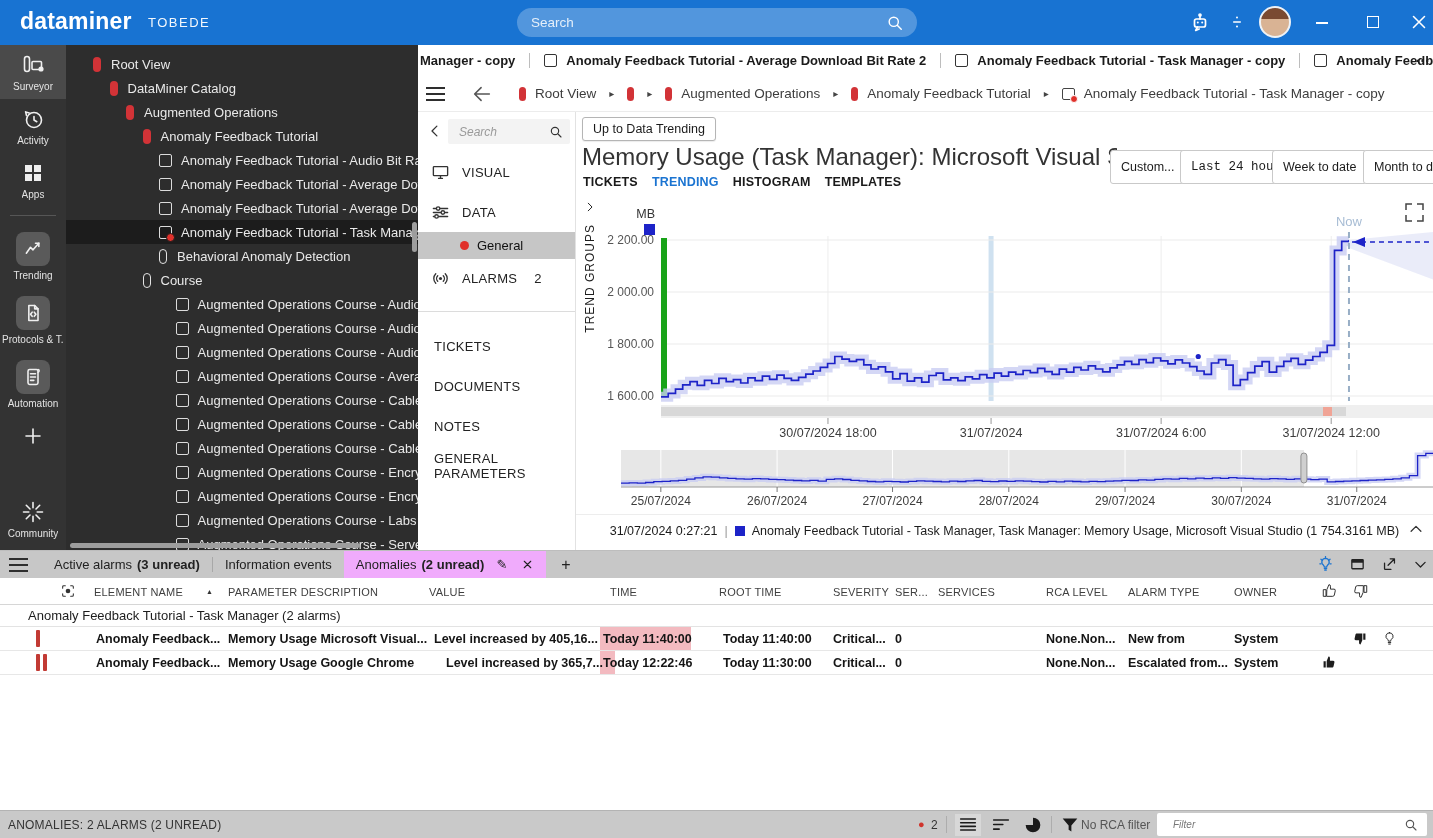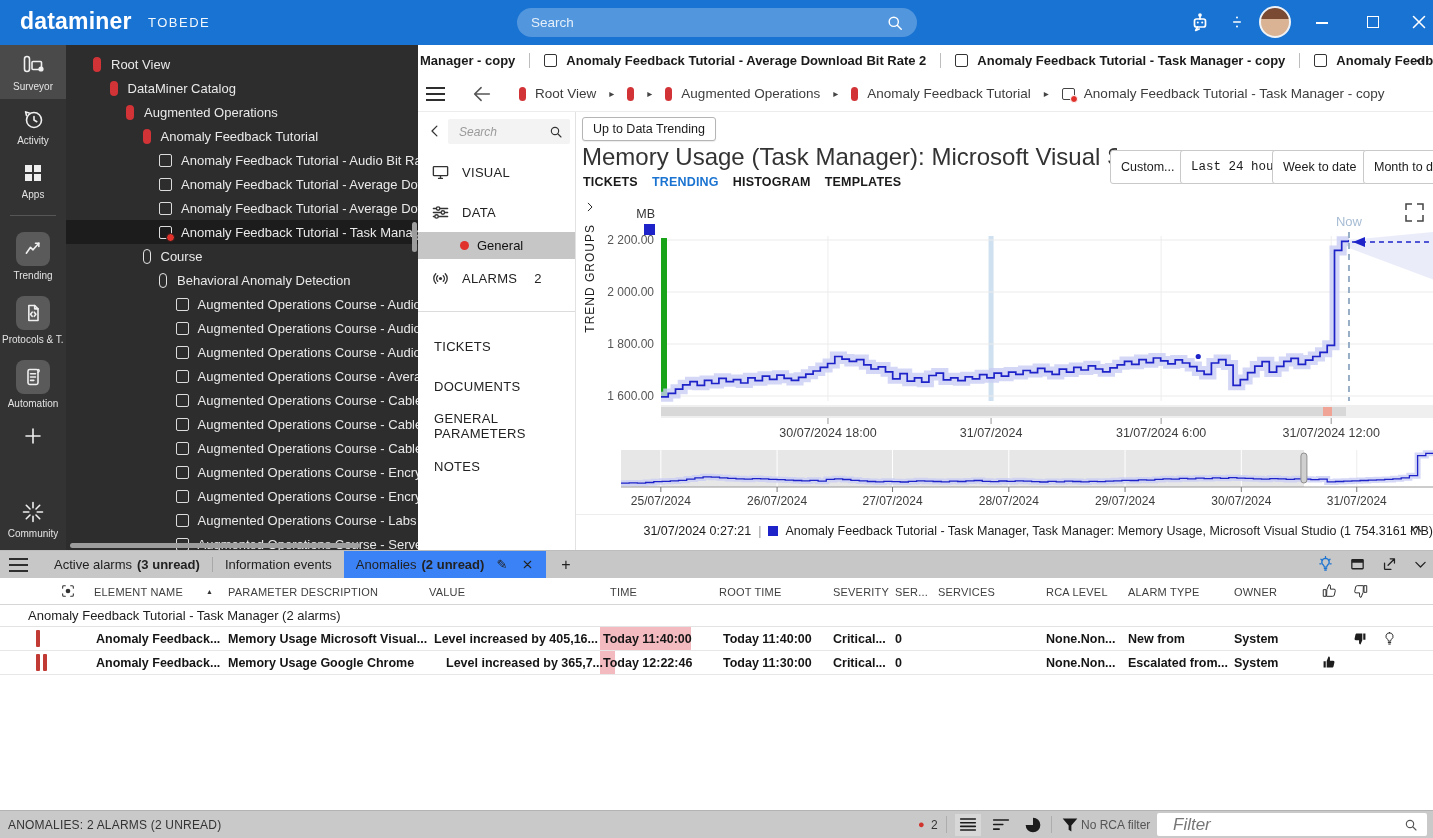--- a/index.html
+++ b/index.html
@@ -102,33 +102,33 @@
       border-radius:3px;font-size:12.5px;color:#1a1a1a;background:#fff;white-space:nowrap;cursor:pointer;}
   .mtabs{position:absolute;left:7px;top:63px;display:flex;}
   .mtab{font-size:12.5px;font-weight:bold;color:#1a1a1a;margin-right:14px;letter-spacing:.2px;cursor:pointer;}
   .mtab.active{color:#1b74d1;}
   .trend-groups{position:absolute;left:2px;top:88px;width:24px;display:flex;flex-direction:column;
       align-items:center;gap:10px;color:#222;cursor:pointer;}
   .tg-label{writing-mode:vertical-rl;transform:rotate(180deg);font-size:12px;letter-spacing:1px;color:#1d1d1d;}
   #main-chart{position:absolute;left:0;top:84px;}
   #ov-chart{position:absolute;left:0;top:338px;}
   .legend-row{position:absolute;left:0;top:402px;width:857px;height:32px;border-top:1px solid #ededed;
-      display:flex;align-items:center;justify-content:flex-end;font-size:12.5px;color:#1c1c1c;gap:7px;}
+      display:flex;align-items:center;justify-content:center;font-size:12.5px;color:#1c1c1c;gap:7px;}
   .legend-row .sq{width:10px;height:10px;flex:none;}
   .legend-row .bar{color:#999;}
   .legend-collapse{position:absolute;right:8px;top:408px;width:18px;height:18px;color:#333;cursor:pointer;}
 
   
   .alarmpanel{position:absolute;left:0;top:550px;width:1433px;height:260px;background:#fff;border-top:1px solid #bdbdbd;}
   .ap-tabs{position:relative;height:27px;background:#c7c7c7;display:flex;align-items:center;}
   .ap-burger{margin-left:9px;margin-right:14px;}
   .ap-tab{height:27px;display:flex;align-items:center;padding:0 12px;font-size:13px;color:#222;gap:5px;
       white-space:nowrap;cursor:pointer;}
   .ap-tab .b{font-weight:bold;}
-  .ap-tab.active{background:#3b82f6;}
+  .ap-tab.active{background:#f0abfc;}
   .ap-div{width:1px;height:15px;background:#a8a8a8;}
   .ap-pencil{font-size:13px;margin-left:7px;cursor:pointer;}
   .ap-x{width:13px;height:13px;margin-left:9px;color:#222;cursor:pointer;}
   .ap-add{margin-left:15px;font-size:16px;color:#222;cursor:pointer;}
   .ap-ric{position:absolute;top:5px;width:17px;height:17px;color:#222;cursor:pointer;}
   .ap-header{position:relative;height:27px;border-bottom:1px solid #d6d6d6;font-size:11px;color:#3f3f3f;}
   .ap-col{position:absolute;top:8px;white-space:nowrap;letter-spacing:.2px;cursor:pointer;}
   .ap-sort{position:absolute;top:10px;font-size:7px;color:#333;}
   .ap-hic{position:absolute;top:5px;width:16px;height:16px;color:#333;}
   .ap-group{height:22px;line-height:22px;padding-left:28px;font-size:13px;color:#1d1d1d;border-bottom:1px solid #e3e3e3;}
@@ -144,21 +144,21 @@
   .st-left{position:absolute;left:8px;top:7px;letter-spacing:.2px;}
   .st-dot{position:absolute;left:918px;top:7px;color:#d0342c;font-size:11px;}
   .st-num{position:absolute;left:931px;top:7px;}
   .st-sep{position:absolute;top:5px;width:1px;height:17px;background:#adadad;}
   .st-btn{position:absolute;top:3px;width:26px;height:22px;display:flex;align-items:center;justify-content:center;
       color:#1b1b1b;cursor:pointer;}
   .st-btn.on{background:#d8d8d8;}
   .st-rca{position:absolute;left:1081px;top:7px;color:#555;}
   .st-filter{position:absolute;left:1157px;top:2px;width:270px;height:23px;background:#fff;border-radius:2px;
       display:flex;align-items:center;padding:0 8px 0 14px;}
-  .st-filter input{flex:1;min-width:0;border:none;outline:none;background:transparent;font-size:17px;
+  .st-filter input{flex:1;min-width:0;border:none;outline:none;background:transparent;font-size:10px;
       font-style:italic;color:#555;font-family:"Liberation Sans",sans-serif;}
   .st-filter input::placeholder{color:#777;font-style:italic;}
 </style>
 </head>
 <body>
 
 <div id="app">
 
   <div class="topbar">
     <div class="logo">dataminer</div>
@@ -313,27 +313,27 @@
       <div class="tree-row" style="padding-left: 93px;">
         <span class="cbx"></span>
         <span>Anomaly Feedback Tutorial - Average Downlo</span>
       </div>
       <div class="tree-row sel" style="padding-left: 93px;">
         <span class="cbx">
           <span class="dot"></span>
         </span>
         <span>Anomaly Feedback Tutorial - Task Manager</span>
       </div>
+      <div class="tree-row" style="padding-left: 93px;">
+        <span class="pill outline"></span>
+        <span>Behavioral Anomaly Detection</span>
+      </div>
       <div class="tree-row" style="padding-left: 76.5px;">
         <span class="pill outline"></span>
         <span>Course</span>
-      </div>
-      <div class="tree-row" style="padding-left: 93px;">
-        <span class="pill outline"></span>
-        <span>Behavioral Anomaly Detection</span>
       </div>
       <div class="tree-row" style="padding-left: 109.5px;">
         <span class="cbx"></span>
         <span>Augmented Operations Course - Audio bit</span>
       </div>
       <div class="tree-row" style="padding-left: 109.5px;">
         <span class="cbx"></span>
         <span>Augmented Operations Course - Audio bit</span>
       </div>
       <div class="tree-row" style="padding-left: 109.5px;">
@@ -493,24 +493,24 @@
           <span class="nav-count">2</span>
         </div>
         <div class="nav-div"></div>
         <div class="nav-plain">
           <span>TICKETS</span>
         </div>
         <div class="nav-plain">
           <span>DOCUMENTS</span>
         </div>
         <div class="nav-plain">
+          <span>NOTES</span>
+        </div>
+        <div class="nav-plain">
           <span>GENERAL PARAMETERS</span>
-        </div>
-        <div class="nav-plain">
-          <span>NOTES</span>
         </div>
       </div>
   </div>
 
   <div class="main">
     <button class="up-btn">Up to Data Trending</button>
     <div class="page-title">Memory Usage (Task Manager): Microsoft Visual Studio</div>
     <div id="range-btns">
         <button class="rb" style="left: 534px;">Custom...</button>
         <button class="rb" style="left: 604px; font-family: Liberation Mono, monospace;">Last 24 hours</button>

